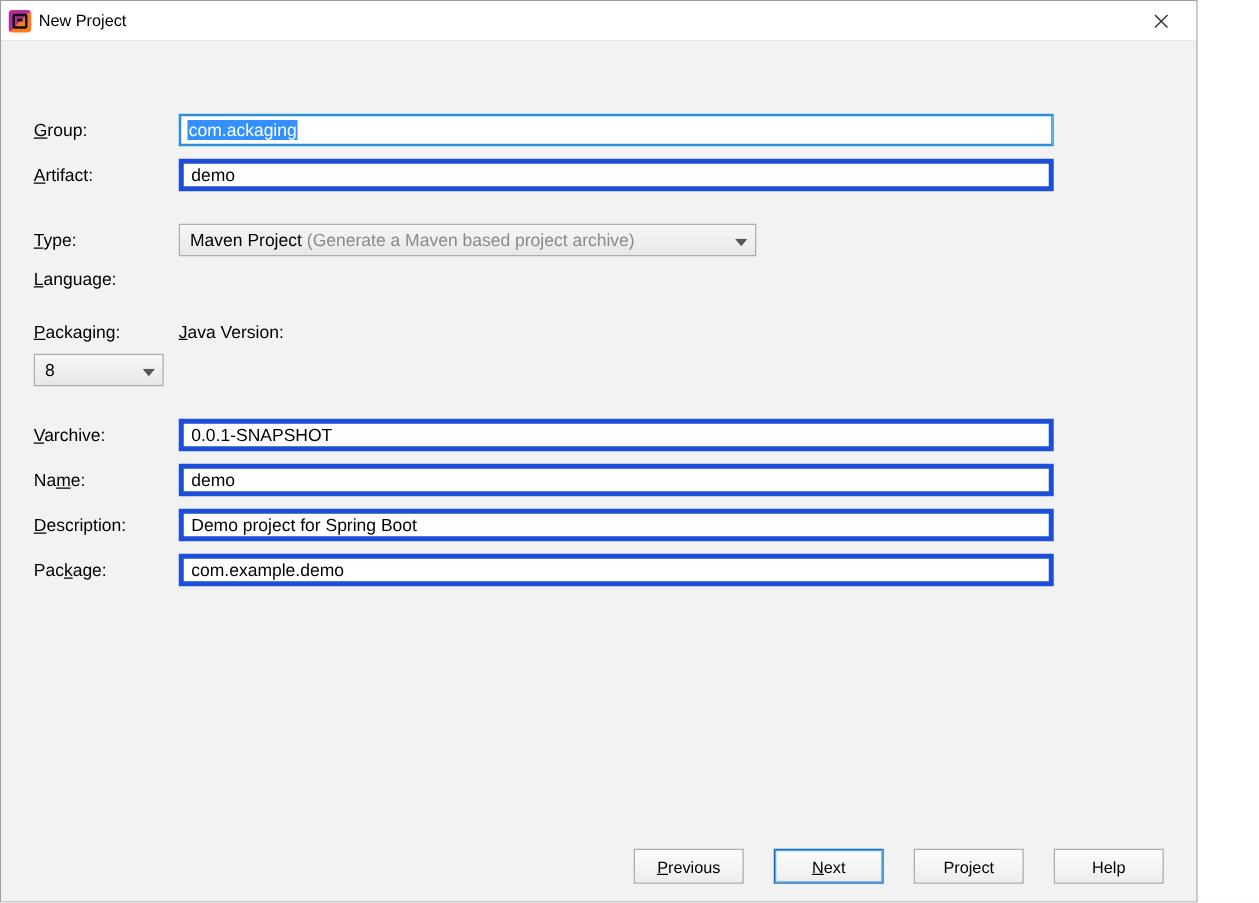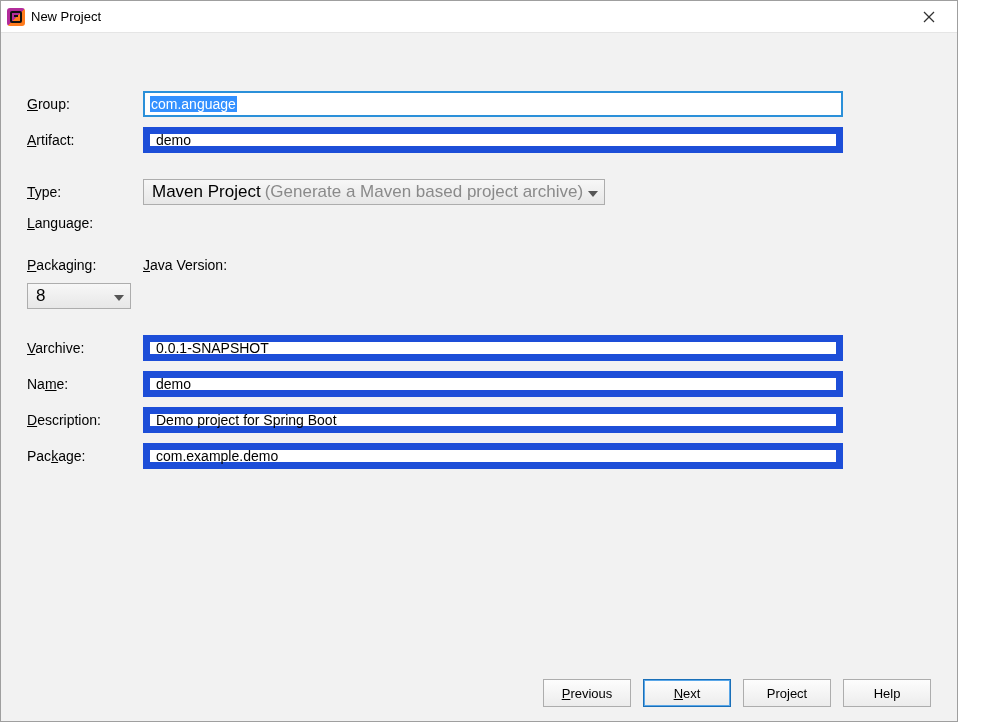--- a/index.html
+++ b/index.html
@@ -79,21 +79,21 @@
   .lbl {
     font-size: 14px;
     color: #000;
     white-space: nowrap;
   }
   .mnemonic { text-decoration: underline; }
 
   .txt {
     width: 700px;
     height: 26px;
-    border: 7px solid #1d4ed8;
+    border: 4px solid #1d4ed8;
     background: #fff;
     padding: 0 6px;
     font: inherit;
     font-size: 14px;
     outline: none;
   }
   .txt.focused {
     border: 1px solid #2b90d9;
     box-shadow: 0 0 0 1px #2b90d9 inset;
   }
@@ -105,39 +105,39 @@
   .txt-inner {
     display:flex; align-items:center; height:100%;
   }
 
   .dd {
     height: 26px;
     border: 1px solid #adadad;
     background: linear-gradient(#f7f7f7,#e7e7e7);
     display: inline-flex; align-items: center;
     padding: 0 6px 0 8px;
-    font-size: 17px;
+    font-size: 14px;
     position: relative;
     cursor: default;
   }
   .dd .hint { color:#8a8a8a; margin-left:4px; }
   .dd .arrow {
     margin-left: 10px;
   }
   .dd svg { width:10px; height:6px; fill:#555; }
   .dd.wide { width: 462px; justify-content: flex-start; }
   .dd.wide .arrow { margin-left: auto; }
   .dd.small { width: 104px; justify-content: space-between; }
 
   .filler { flex: 1; }
 
   .footer {
     display: flex;
     justify-content: flex-end;
-    gap: 12px;
+    gap: 24px;
     padding-top: 12px;
   }
   .btn {
     min-width: 88px;
     height: 28px;
     border: 1px solid #adadad;
     background: linear-gradient(#fdfdfd,#ececec);
     display:inline-flex; align-items:center; justify-content:center;
     font: inherit; font-size: 13px;
     padding: 0 10px;
@@ -165,21 +165,21 @@
     </div>
   </div>
 
   <div class="client">
 
     <div class="form">
 
       <div class="lbl"><span class="mnemonic">G</span><span>roup:</span></div>
       <div class="txt focused">
         <div class="txt-inner">
-            <span class="sel">com.anguage</span>
+            <span class="sel">com.ackaging</span>
           </div>
       </div>
 
       <div class="lbl"><span class="mnemonic">A</span><span>rtifact:</span></div>
       <div class="txt">
           <div class="txt-inner">
             <span>demo</span>
           </div>
         </div>
 

